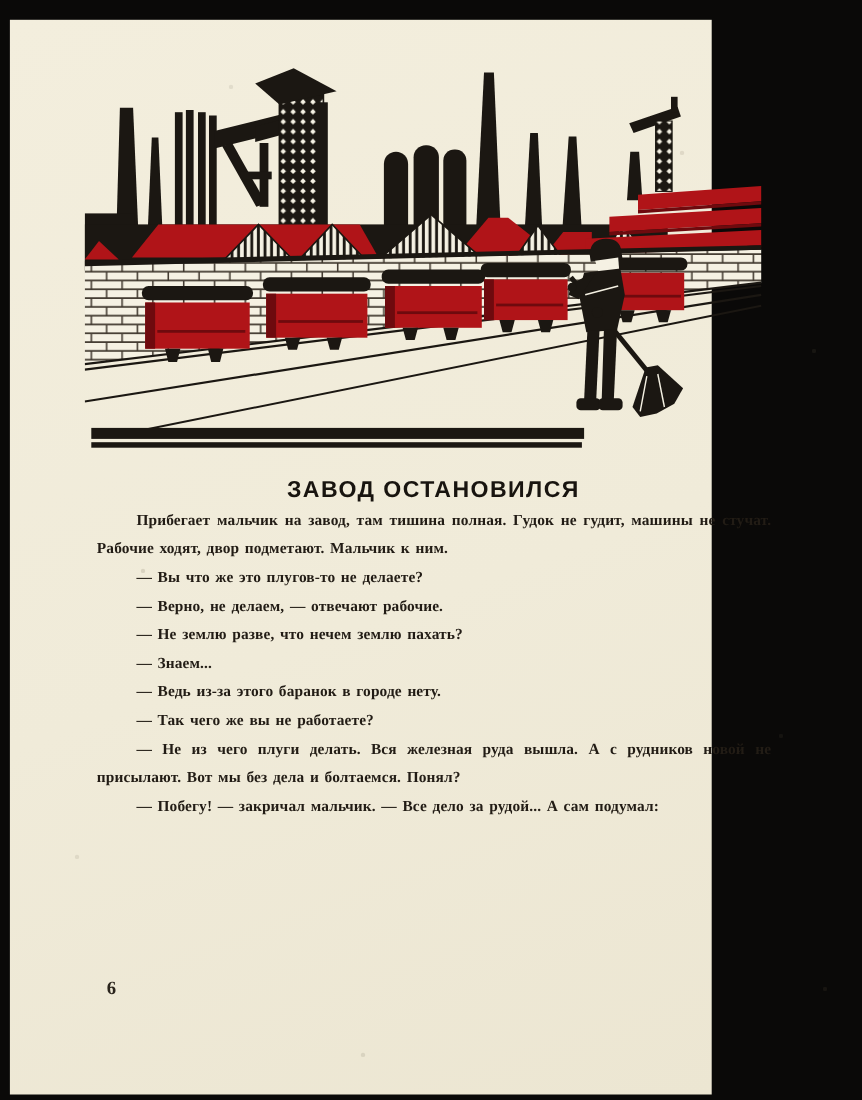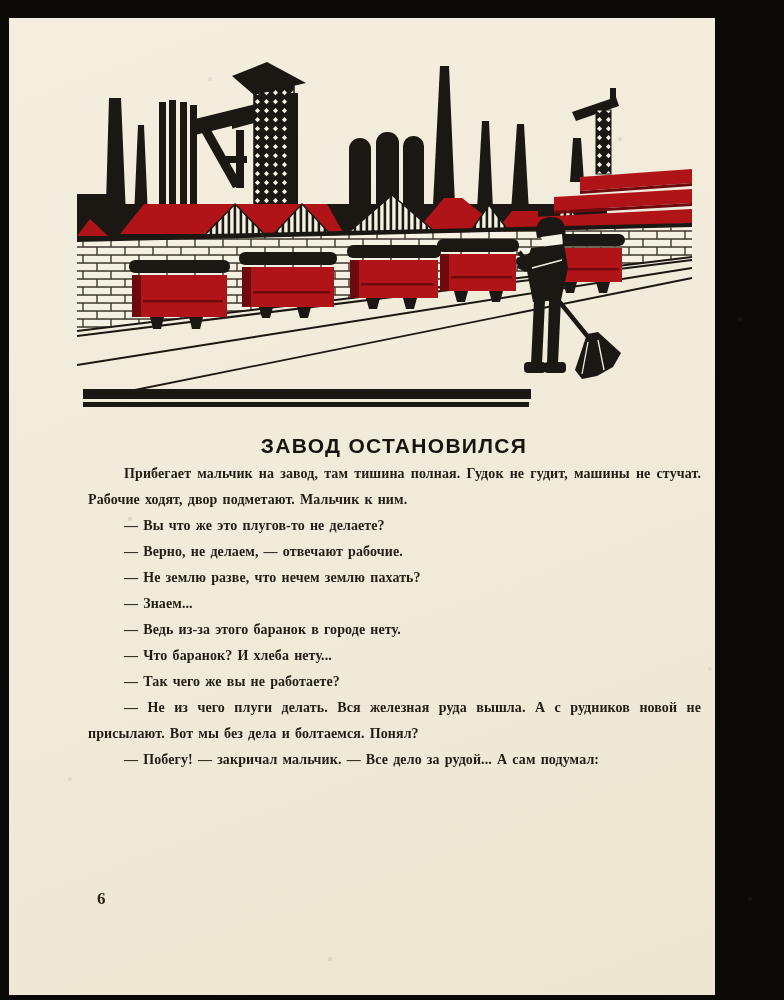--- a/index.html
+++ b/index.html
@@ -6,21 +6,21 @@
   html,body { width:784px; height:1000px; }
   body {
     position:relative;
     width:784px; height:1000px;
     background:#0a0908;
     overflow:hidden;
     font-family:"Liberation Serif", serif;
   }
   .page {
     position:absolute; left:9px; top:18px;
-    width:706px; height:977px;
+    width:638px; height:977px;
     background:linear-gradient(160deg,#f3eedd 0%,#f0ebd9 55%,#ece6d2 100%);
   }
   .illu {
     position:absolute; left:68px; top:18px;
     width:620px; height:376px;
   }
   .page-title {
     position:absolute; left:79px; top:416px; width:612px;
     text-align:center;
     font-family:"Liberation Sans", sans-serif;
@@ -230,21 +230,20 @@
 
   <h1 class="page-title">ЗАВОД ОСТАНОВИЛСЯ</h1>
 
   <div class="story">
     <p>Прибегает мальчик на завод, там тишина полная. Гудок не гудит, машины не стучат. Рабочие ходят, двор подметают. Мальчик к ним.</p>
     <p>— Вы что же это плугов-то не делаете?</p>
     <p>— Верно, не делаем, — отвечают рабочие.</p>
     <p>— Не землю разве, что нечем землю пахать?</p>
     <p>— Знаем...</p>
     <p>— Ведь из-за этого баранок в городе нету.</p>
-    <p>— Что баранок? И хлеба нету...</p>
     <p>— Так чего же вы не работаете?</p>
     <p>— Не из чего плуги делать. Вся железная руда вышла. А с рудников новой не присылают. Вот мы без дела и болтаемся. Понял?</p>
     <p>— Побегу! — закричал мальчик. — Все дело за рудой... А сам подумал:</p>
   </div>
 
   <div class="page-num">6</div>
 
   <div class="specks"></div>
 </div>
 

